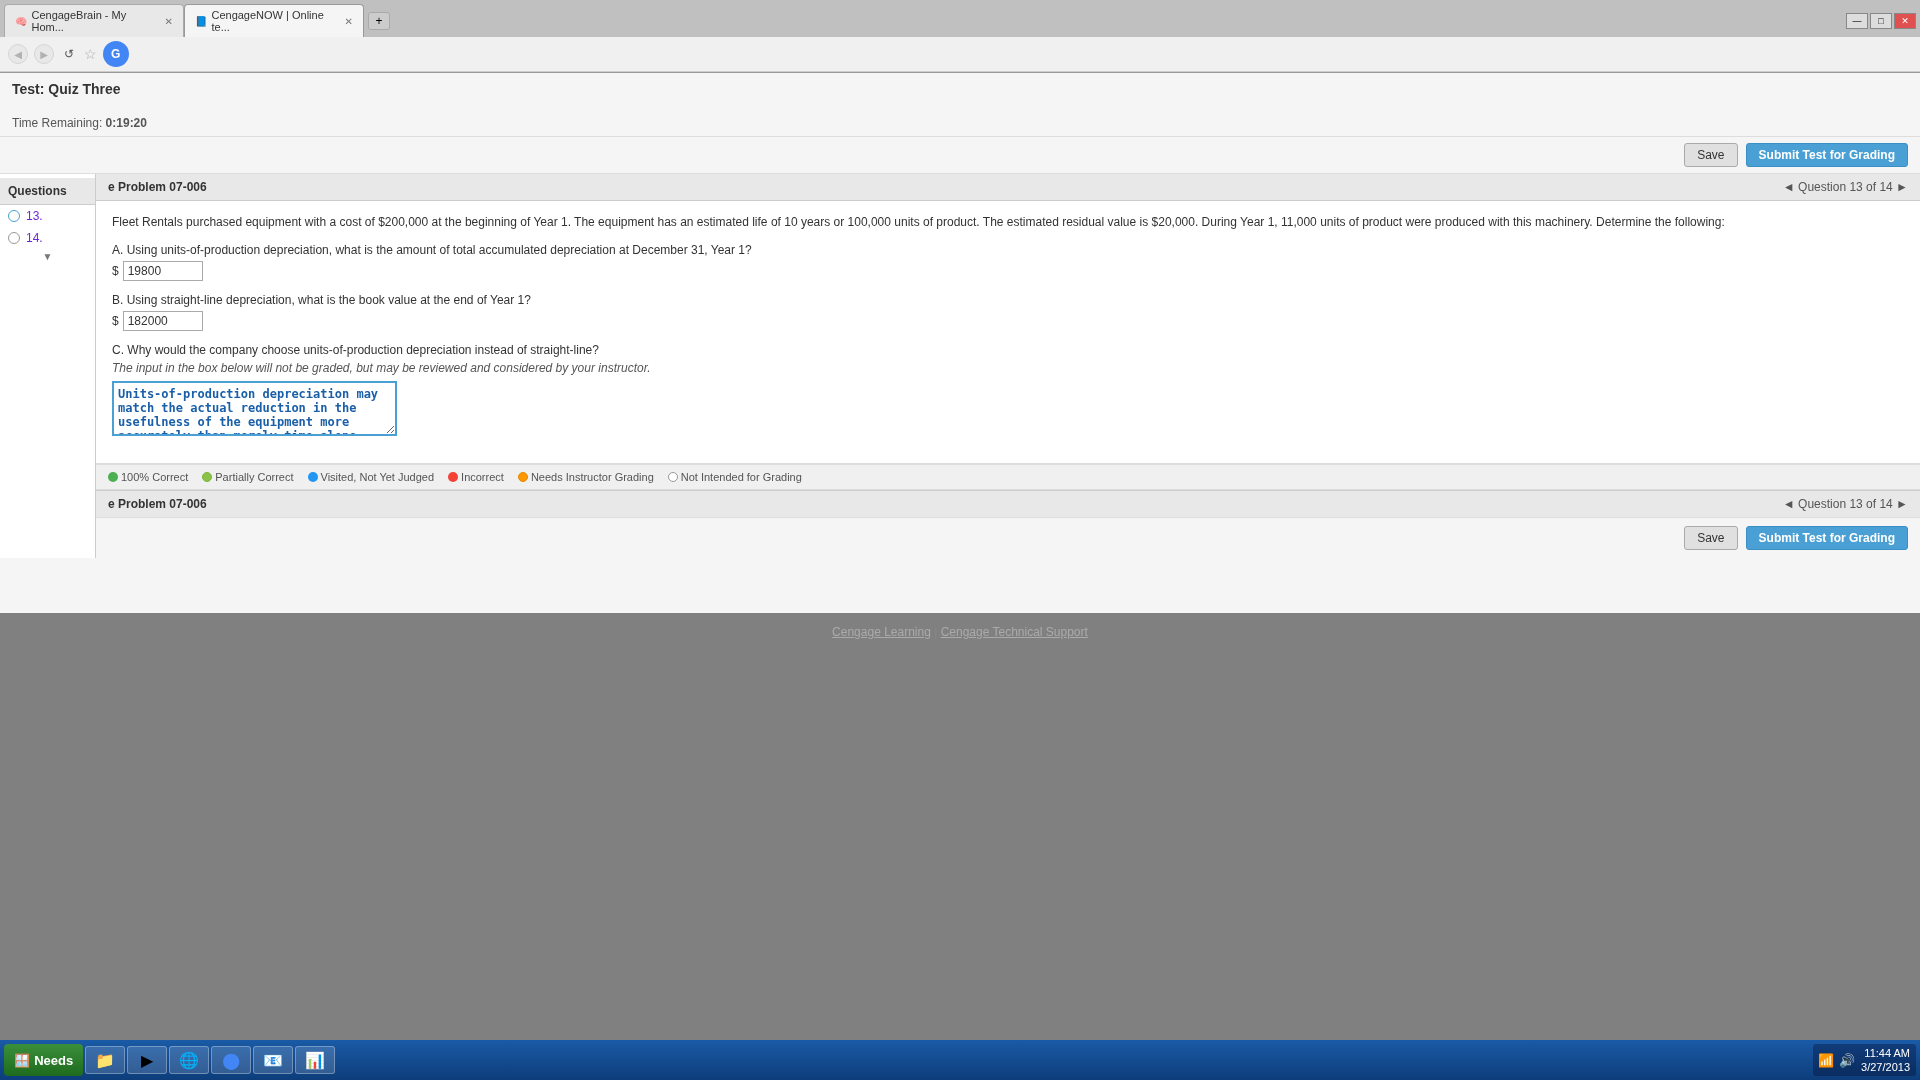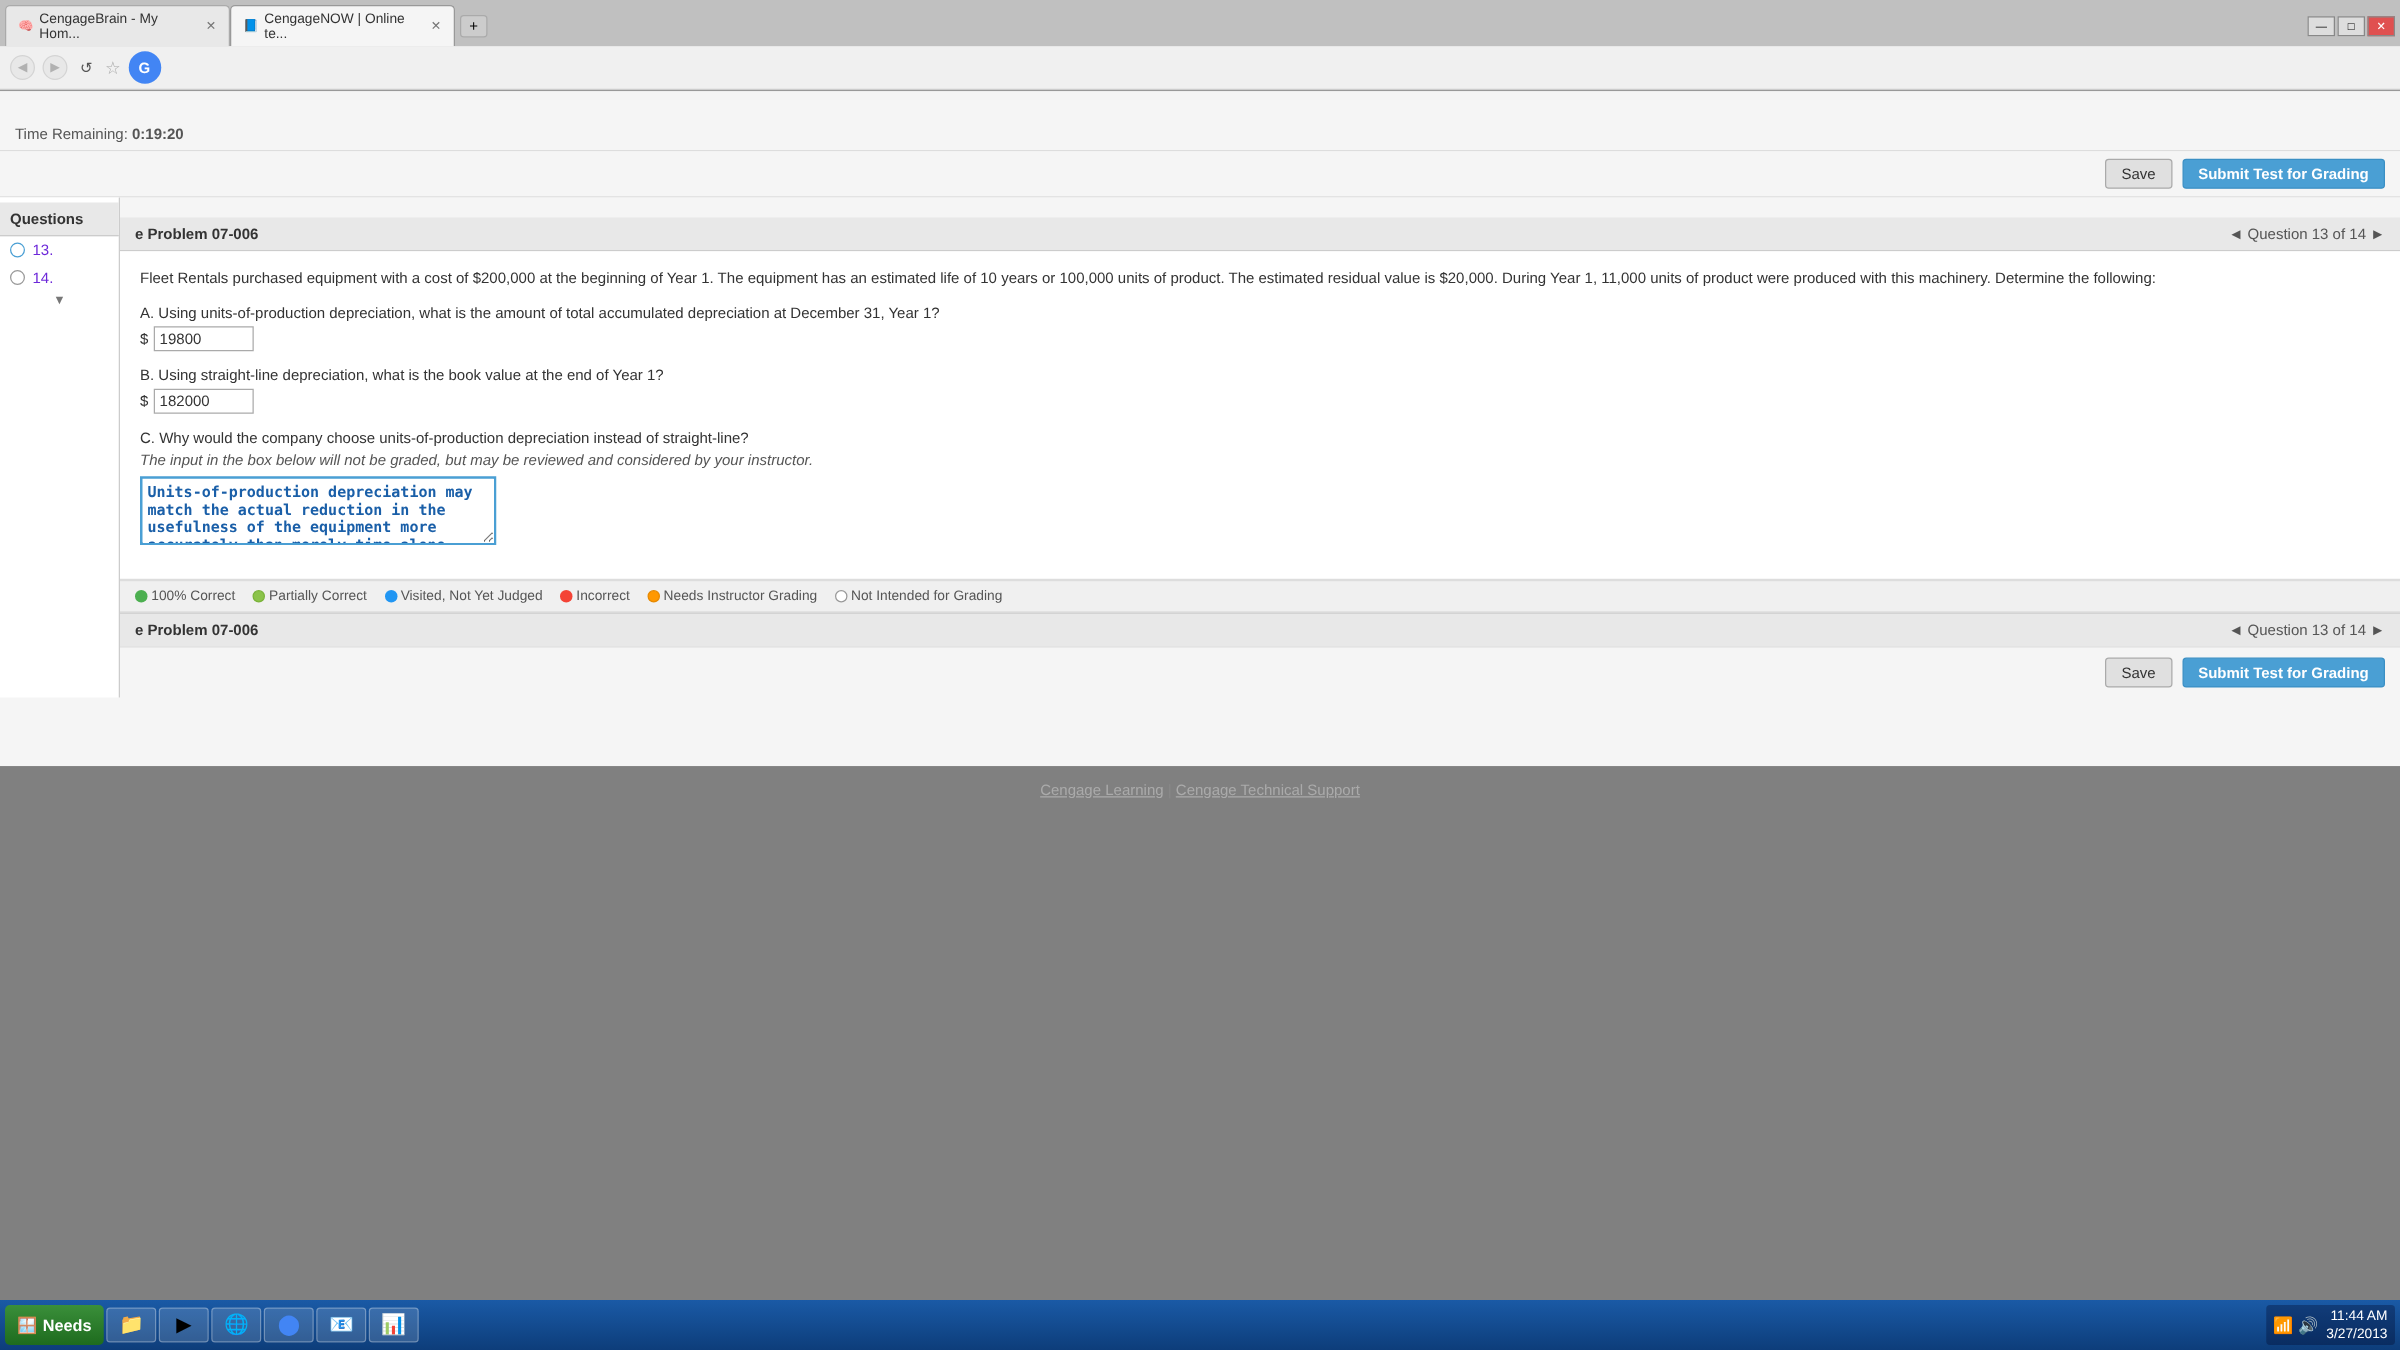--- a/index.html
+++ b/index.html
@@ -212,21 +212,20 @@
       color: #777;
       font-size: 10px;
       cursor: pointer;
       padding: 2px 0;
     }
 
     
     .main-content {
       flex: 1;
       padding: 0;
-      margin-top: 16px;
     }
 
     
     .question-header-bar {
       display: flex;
       align-items: center;
       justify-content: space-between;
       padding: 6px 12px;
       background: #e8e8e8;
       border-bottom: 1px solid #ccc;
@@ -464,20 +463,21 @@
     <div class="nav-btn disabled">▶</div>
     <div class="refresh-btn">↺</div>
     <span class="star-icon">☆</span>
     <div class="profile-circle">G</div>
   </div>
 </div>
 
 <div class="page-container">
 
   <div class="test-header">
+    <div class="test-title">Test: Quiz Three</div>
     <div class="time-remaining">
       <span>Time Remaining:</span>
       <span class="time-value">0:19:20</span>
     </div>
   </div>
 
   <div class="top-toolbar">
     <button class="btn-save">Save</button>
     <button class="btn-submit">Submit Test for Grading</button>
   </div>

